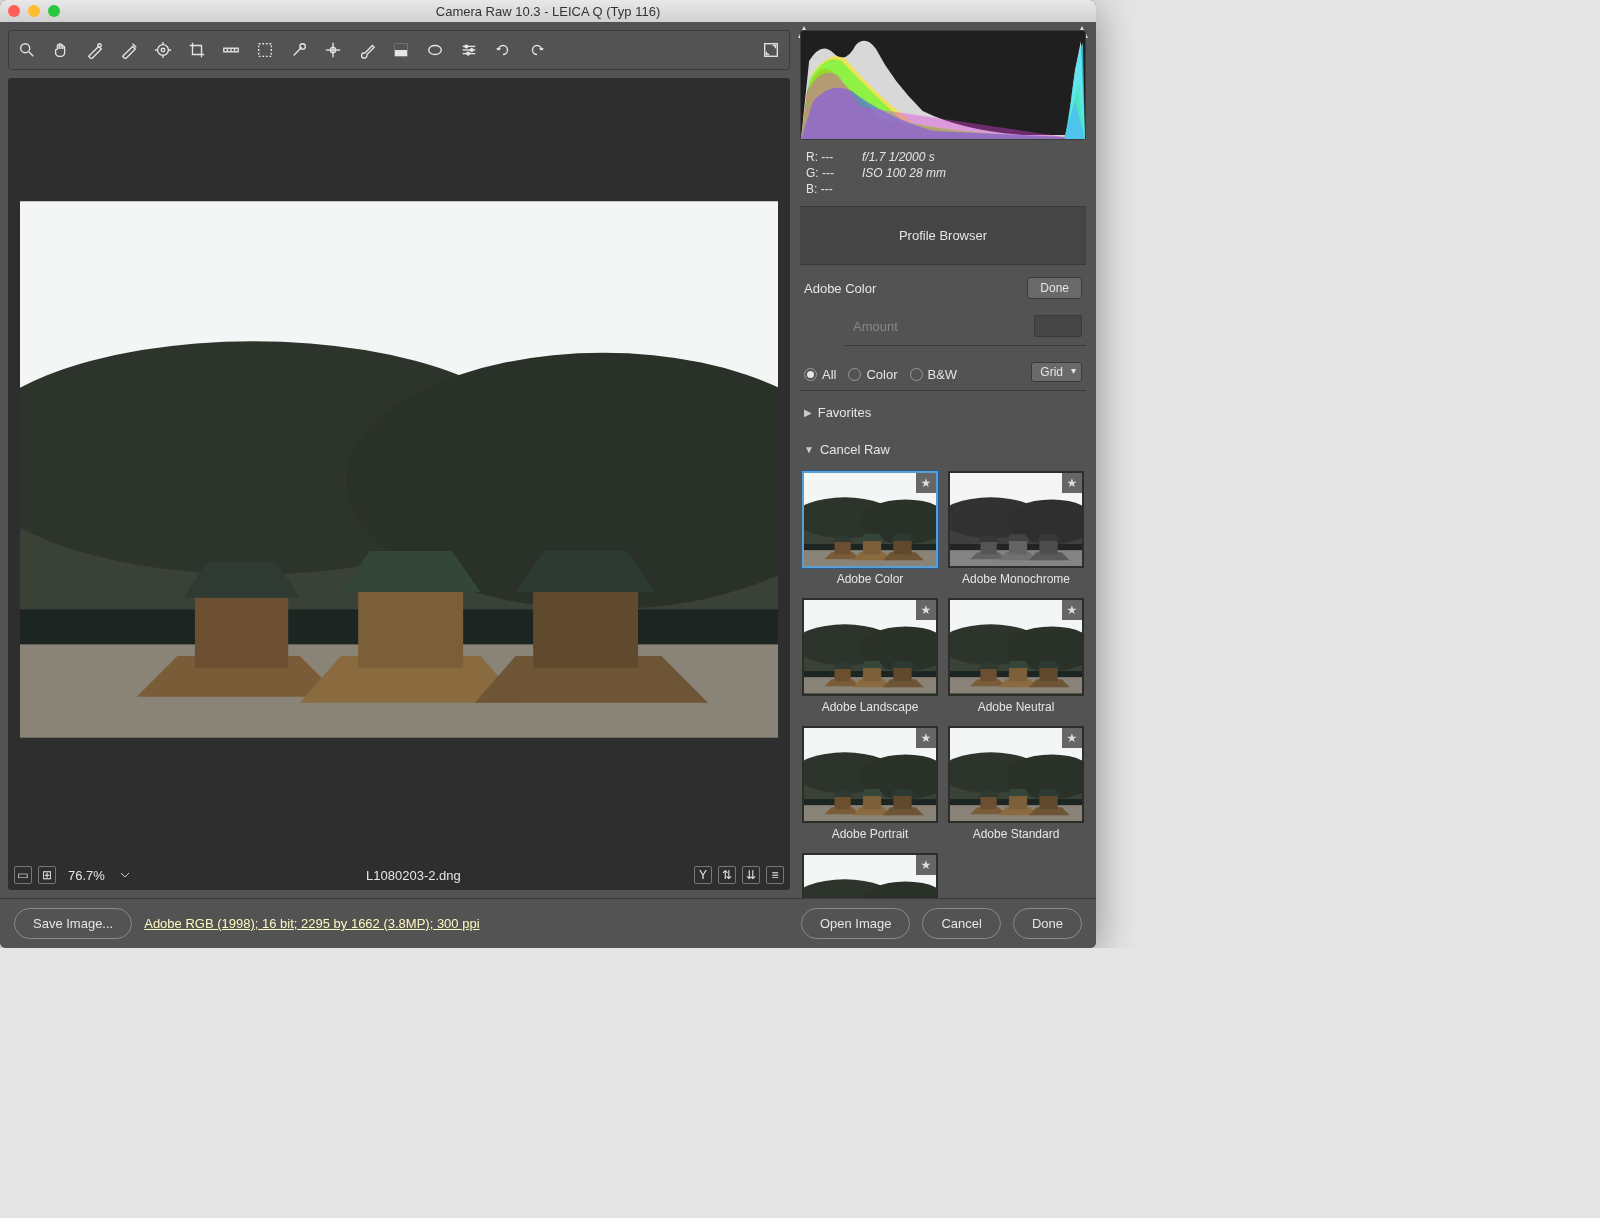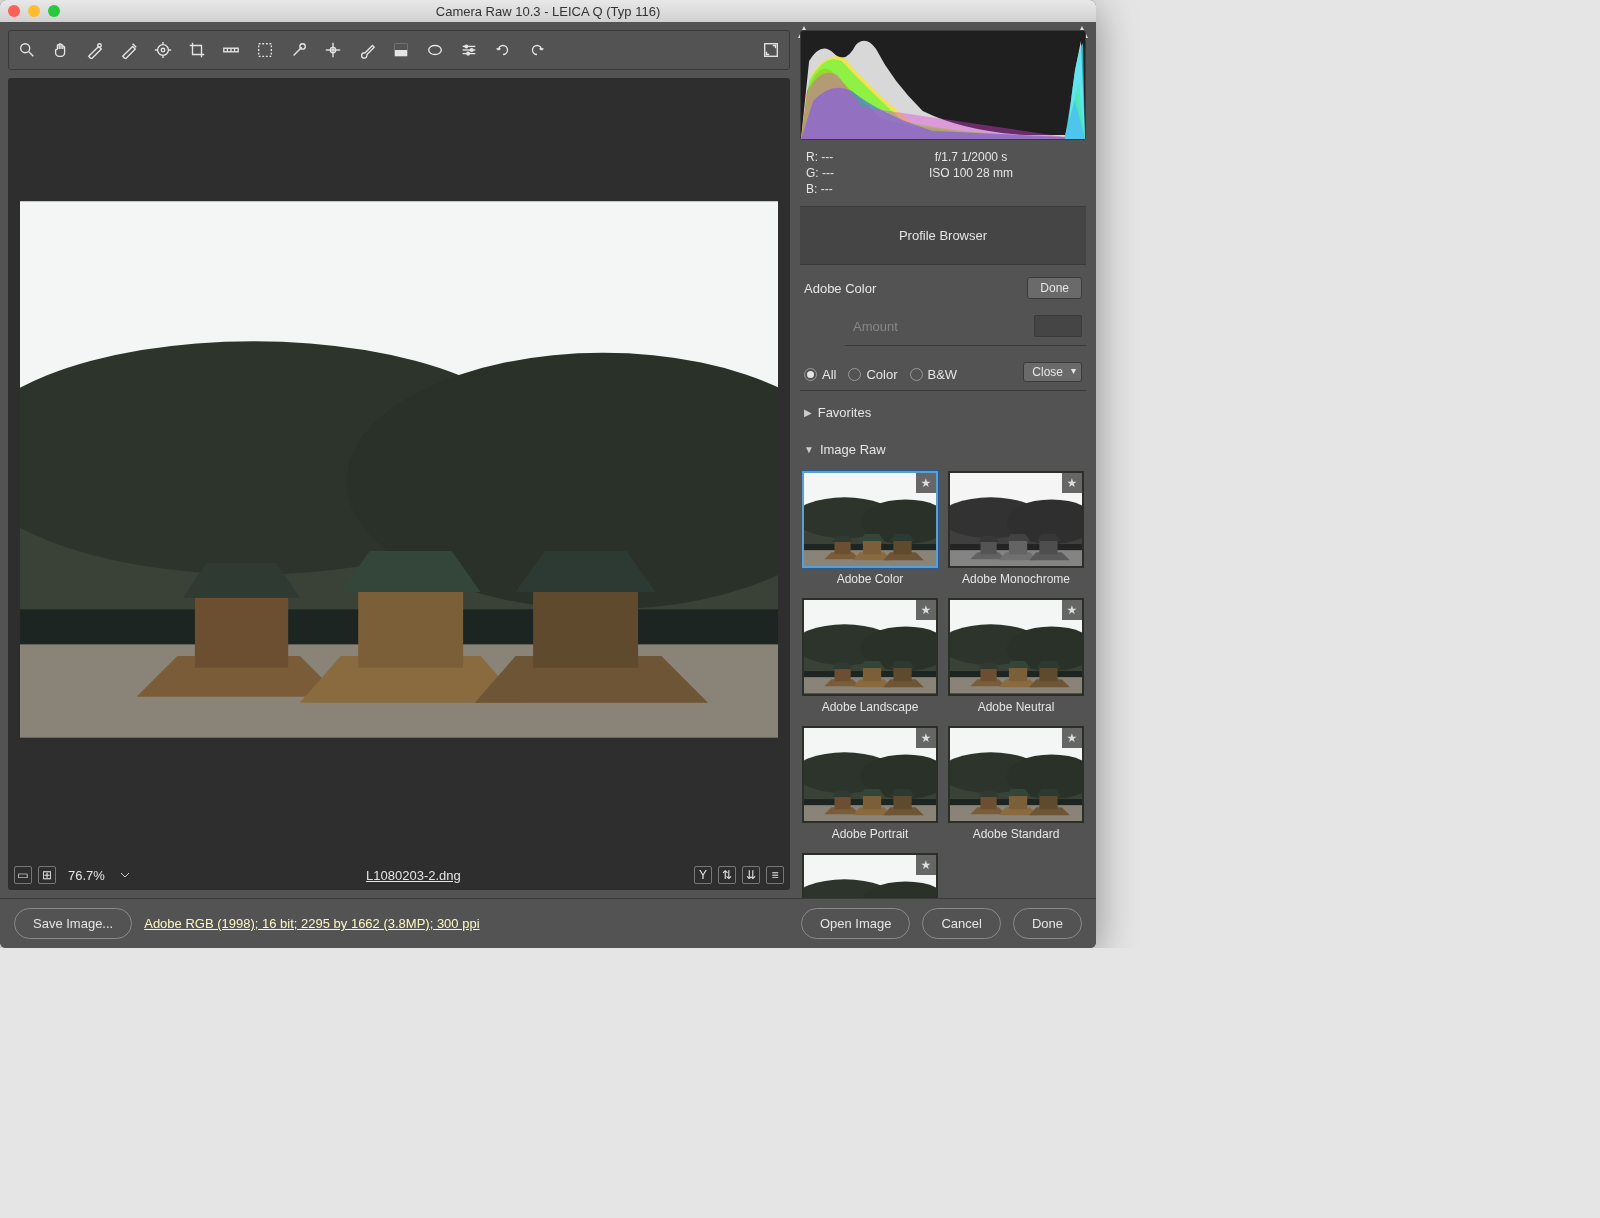--- a/index.html
+++ b/index.html
@@ -16,28 +16,28 @@
   .tbtn { width: 20px; height: 20px; display: flex; align-items: center; justify-content: center; color: #e5e5e5; cursor: pointer; }
   .tbtn svg { width: 18px; height: 18px; stroke: #e5e5e5; fill: none; stroke-width: 1.5; }
   .tspace { flex: 1; }
   .canvas-wrap { flex: 1; margin: 8px; background: #2e2e2e; border-radius: 3px; display: flex; flex-direction: column; min-height: 0; }
   .canvas { flex: 1; display: flex; align-items: center; justify-content: center; padding: 30px 12px; min-height: 0; }
   .photo { width: 100%; max-width: 920px; aspect-ratio: 2295/1662; }
   .statusbar { height: 30px; display: flex; align-items: center; padding: 0 6px; gap: 6px; color: #e5e5e5; font-size: 13px; }
   .sbtn { width: 18px; height: 18px; border: 1px solid #777; display: flex; align-items: center; justify-content: center; font-size: 12px; border-radius: 2px; cursor: pointer; }
   .zoom { padding: 2px 6px; }
   .zoomdd { width: 16px; height: 16px; }
-  .fname { flex: 1; text-align: center; text-decoration: underline; }
+  .fname { flex: 1; text-align: center; }
   .right { width: 298px; background: #535353; padding: 8px 10px 0 2px; display: flex; flex-direction: column; gap: 6px; overflow: hidden; }
   .histwrap { position: relative; height: 110px; background: #1f1f1f; border: 1px solid #3a3a3a; border-radius: 3px; }
   .clip { position: absolute; top: -6px; width: 16px; height: 16px; }
   .clip.l { left: -4px; } .clip.r { right: -4px; }
   .exif { display: flex; padding: 4px 6px; font-size: 12px; color: #e5e5e5; gap: 28px; }
   .exifcol { display: flex; flex-direction: column; gap: 2px; }
-  .exifcol.r { flex: 1; align-items: center; }
+  .exifcol.r { flex: 1; align-items: flex-start; font-style: italic; }
   .panelhead { background: #454545; text-align: center; padding: 21px; font-size: 13px; color: #e5e5e5; border-top: 1px solid #3a3a3a; border-bottom: 1px solid #3a3a3a; }
   .profrow { display: flex; align-items: center; padding: 6px 4px; gap: 8px; font-size: 13px; color: #e5e5e5; }
   .closebtn { background: #6a6a6a; border: 1px solid #3a3a3a; border-radius: 3px; padding: 3px 12px; font-size: 12px; color: #e5e5e5; cursor: pointer; }
   .amountrow { display: flex; align-items: center; padding: 4px 4px 8px 8px; gap: 8px; font-size: 13px; color: #888; border-bottom: 1px solid #3a3a3a; margin-left: 45px; }
   .amountbox { width: 48px; height: 22px; background: #454545; border: 1px solid #3a3a3a; border-radius: 2px; }
   .filterrow { display: flex; align-items: flex-end; padding: 10px 4px 8px 4px; gap: 12px; font-size: 13px; color: #e5e5e5; border-bottom: 1px solid #3a3a3a; }
   .radio { display: flex; align-items: center; gap: 5px; cursor: pointer; }
   .rdot { width: 13px; height: 13px; border-radius: 50%; border: 1px solid #999; display: flex; align-items: center; justify-content: center; }
   .rdot.on::after { content: ''; width: 7px; height: 7px; background: #e5e5e5; border-radius: 50%; }
   .viewsel { margin-left: auto; background: #6a6a6a; border: 1px solid #3a3a3a; border-radius: 3px; padding: 2px 18px 2px 8px; font-size: 12px; color: #e5e5e5; position: relative; cursor: pointer; }
@@ -288,31 +288,31 @@
             <span>All</span>
           </div>
         <div class="radio">
             <span class="rdot"></span>
             <span>Color</span>
           </div>
         <div class="radio">
             <span class="rdot"></span>
             <span>B&amp;W</span>
           </div>
-        <div class="viewsel">Close</div>
+        <div class="viewsel">Grid</div>
       </div>
 
       <div class="section">
         <span class="tri">▶</span>
         <span>Favorites</span>
       </div>
 
       <div class="section">
         <span class="tri">▼</span>
-        <span>Image Raw</span>
+        <span>Cancel Raw</span>
       </div>
 
       <div class="grid" id="profile-grid">
           <div class="thumb sel">
             <div class="thumbimg">
               <svg class="thumb-svg" viewBox="0 0 130 92" preserveAspectRatio="xMidYMid slice">
                 <use href="#scene"></use>
               </svg>
               <div class="star">★</div>
             </div>

